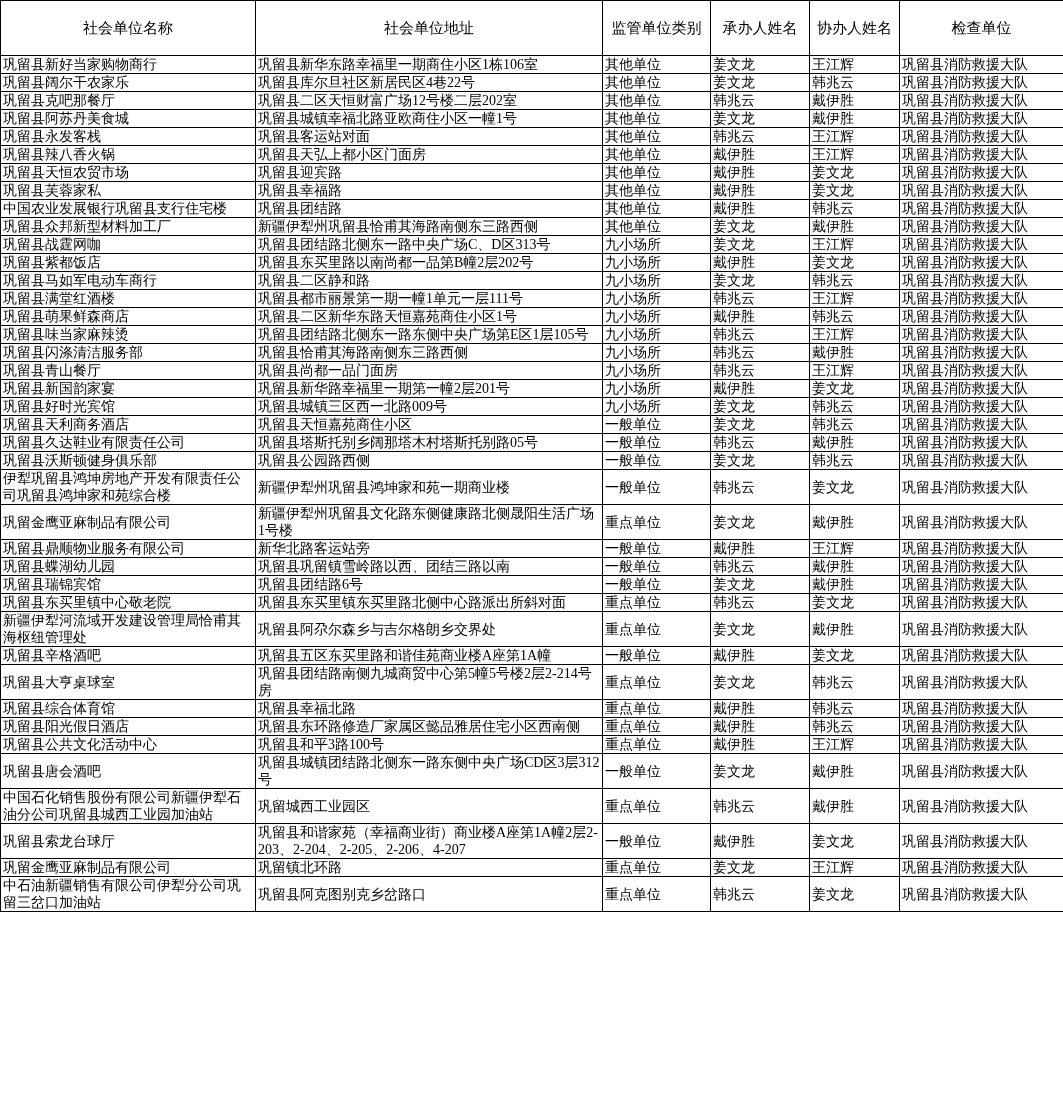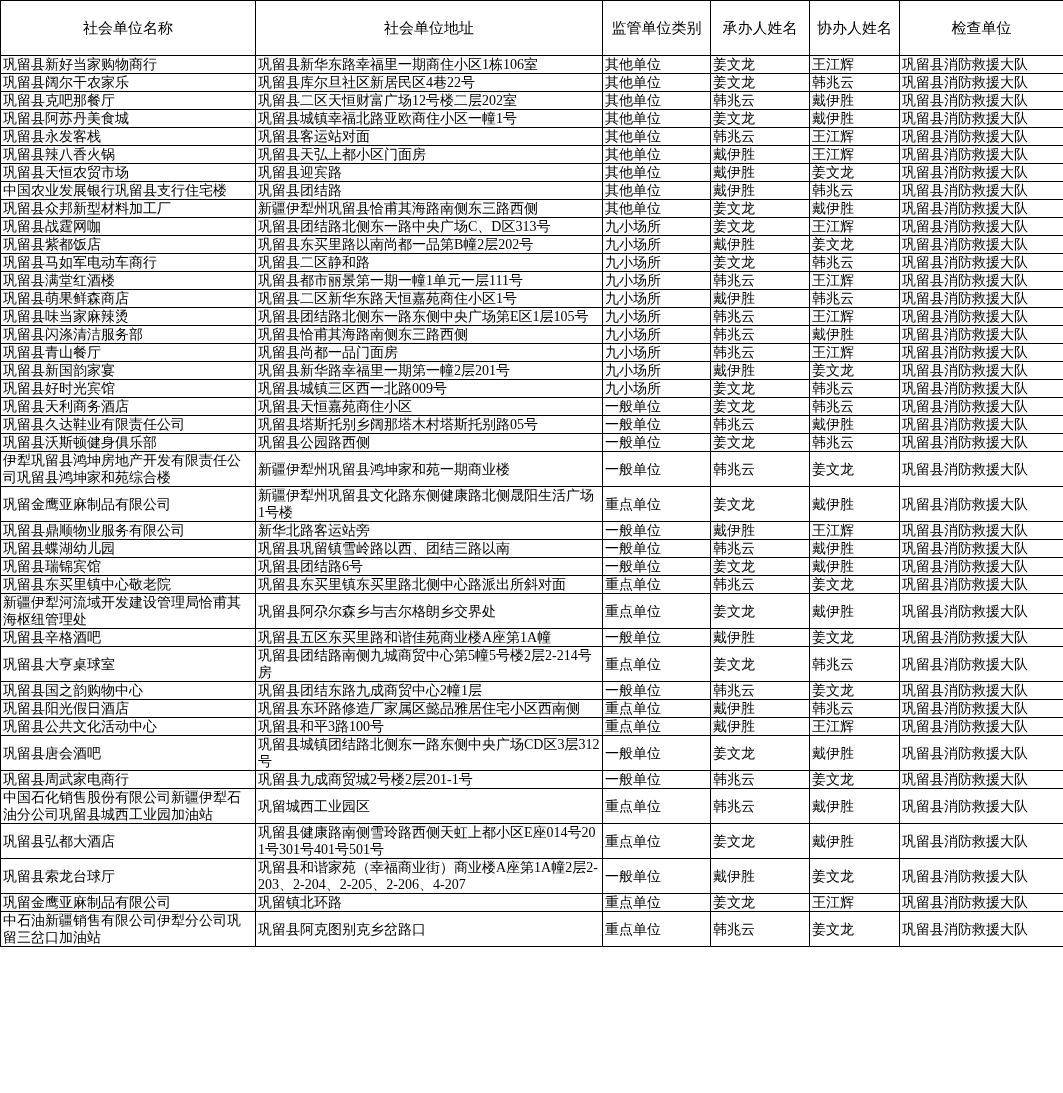--- a/index.html
+++ b/index.html
@@ -124,20 +124,28 @@
       </tr>
       <tr>
         <td>巩留县天恒农贸市场</td>
         <td>巩留县迎宾路</td>
         <td>其他单位</td>
         <td>戴伊胜</td>
         <td>姜文龙</td>
         <td>巩留县消防救援大队</td>
       </tr>
       <tr>
+        <td>巩留县芙蓉家私</td>
+        <td>巩留县幸福路</td>
+        <td>其他单位</td>
+        <td>戴伊胜</td>
+        <td>姜文龙</td>
+        <td>巩留县消防救援大队</td>
+      </tr>
+      <tr>
         <td>中国农业发展银行巩留县支行住宅楼</td>
         <td>巩留县团结路</td>
         <td>其他单位</td>
         <td>戴伊胜</td>
         <td>韩兆云</td>
         <td>巩留县消防救援大队</td>
       </tr>
       <tr>
         <td>巩留县众邦新型材料加工厂</td>
         <td>新疆伊犁州巩留县恰甫其海路南侧东三路西侧</td>
@@ -316,25 +324,25 @@
       </tr>
       <tr>
         <td>巩留县大亨桌球室</td>
         <td>巩留县团结路南侧九城商贸中心第5幢5号楼2层2-214号房</td>
         <td>重点单位</td>
         <td>姜文龙</td>
         <td>韩兆云</td>
         <td>巩留县消防救援大队</td>
       </tr>
       <tr>
-        <td>巩留县国之韵购物中心</td>
-        <td>巩留县团结东路九成商贸中心2幢1层</td>
-        <td>一般单位</td>
-        <td>韩兆云</td>
-        <td>姜文龙</td>
+        <td>巩留县综合体育馆</td>
+        <td>巩留县幸福北路</td>
+        <td>重点单位</td>
+        <td>戴伊胜</td>
+        <td>韩兆云</td>
         <td>巩留县消防救援大队</td>
       </tr>
       <tr>
         <td>巩留县阳光假日酒店</td>
         <td>巩留县东环路修造厂家属区懿品雅居住宅小区西南侧</td>
         <td>重点单位</td>
         <td>戴伊胜</td>
         <td>韩兆云</td>
         <td>巩留县消防救援大队</td>
       </tr>
@@ -348,40 +356,24 @@
       </tr>
       <tr>
         <td>巩留县唐会酒吧</td>
         <td>巩留县城镇团结路北侧东一路东侧中央广场CD区3层312号</td>
         <td>一般单位</td>
         <td>姜文龙</td>
         <td>戴伊胜</td>
         <td>巩留县消防救援大队</td>
       </tr>
       <tr>
-        <td>巩留县周武家电商行</td>
-        <td>巩留县九成商贸城2号楼2层201-1号</td>
-        <td>一般单位</td>
-        <td>韩兆云</td>
-        <td>姜文龙</td>
-        <td>巩留县消防救援大队</td>
-      </tr>
-      <tr>
         <td>中国石化销售股份有限公司新疆伊犁石油分公司巩留县城西工业园加油站</td>
         <td>巩留城西工业园区</td>
         <td>重点单位</td>
         <td>韩兆云</td>
-        <td>戴伊胜</td>
-        <td>巩留县消防救援大队</td>
-      </tr>
-      <tr>
-        <td>巩留县弘都大酒店</td>
-        <td>巩留县健康路南侧雪玲路西侧天虹上都小区E座014号201号301号401号501号</td>
-        <td>重点单位</td>
-        <td>姜文龙</td>
         <td>戴伊胜</td>
         <td>巩留县消防救援大队</td>
       </tr>
       <tr>
         <td>巩留县索龙台球厅</td>
         <td>巩留县和谐家苑（幸福商业街）商业楼A座第1A幢2层2-203、2-204、2-205、2-206、4-207</td>
         <td>一般单位</td>
         <td>戴伊胜</td>
         <td>姜文龙</td>
         <td>巩留县消防救援大队</td>

